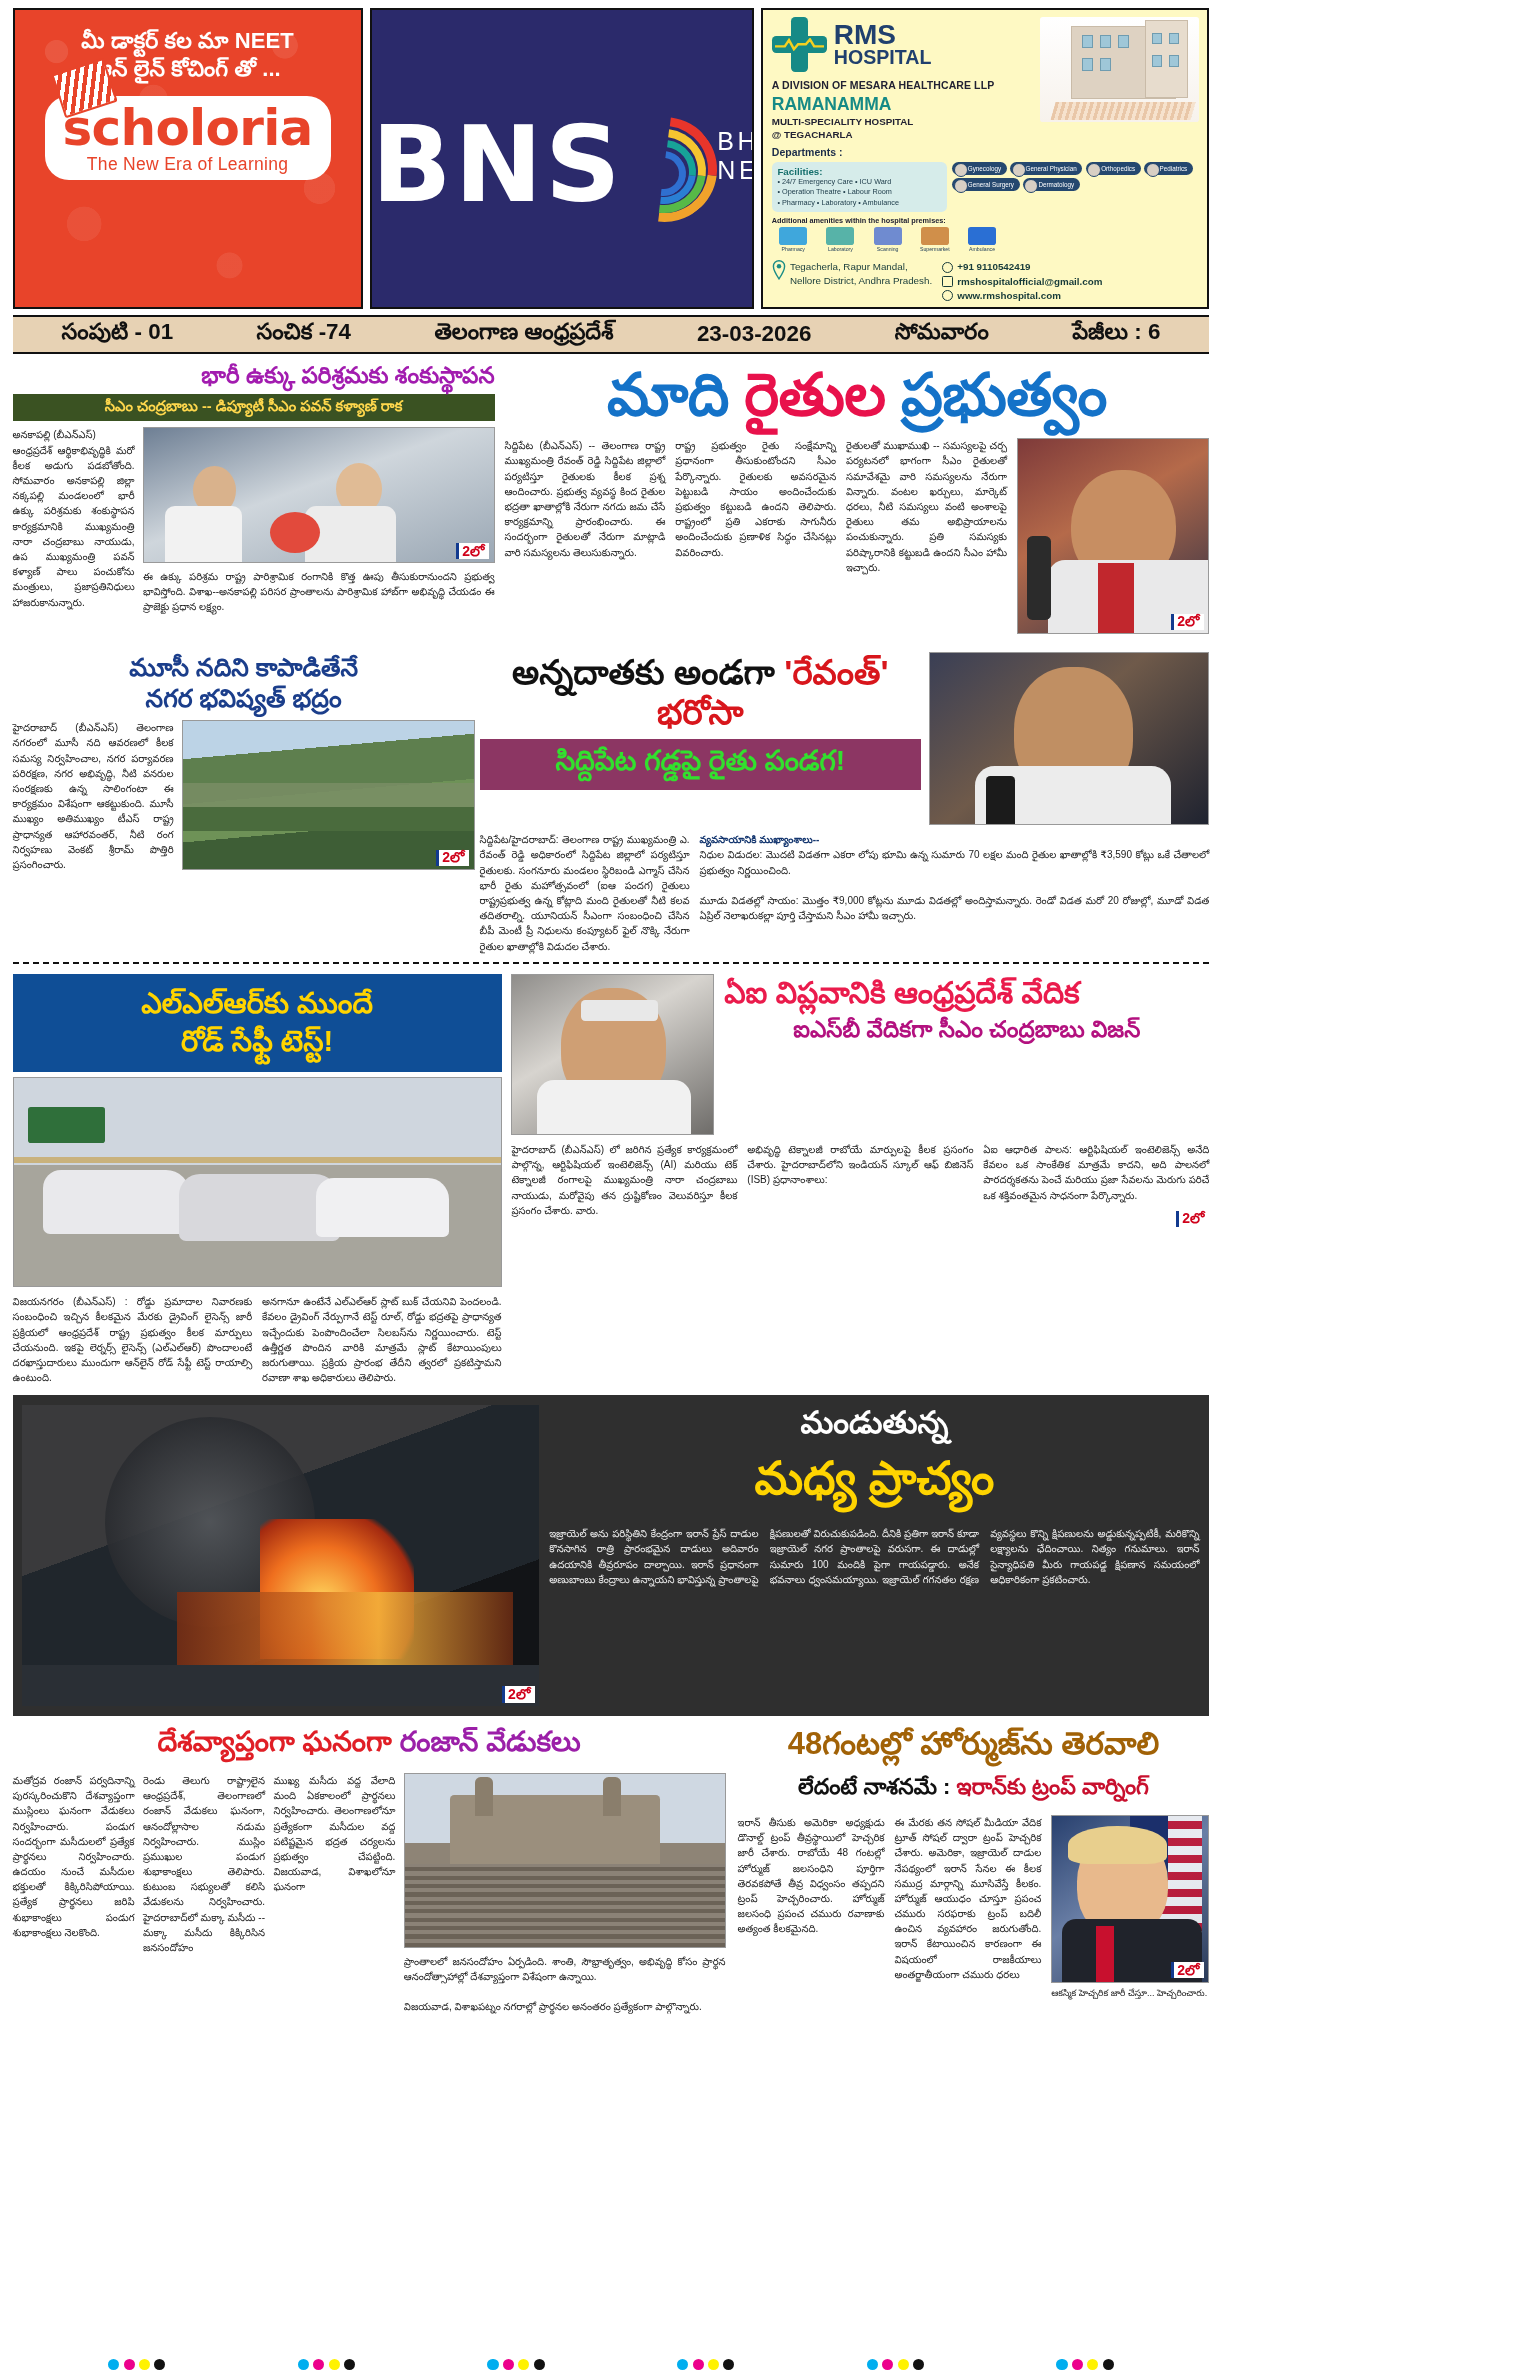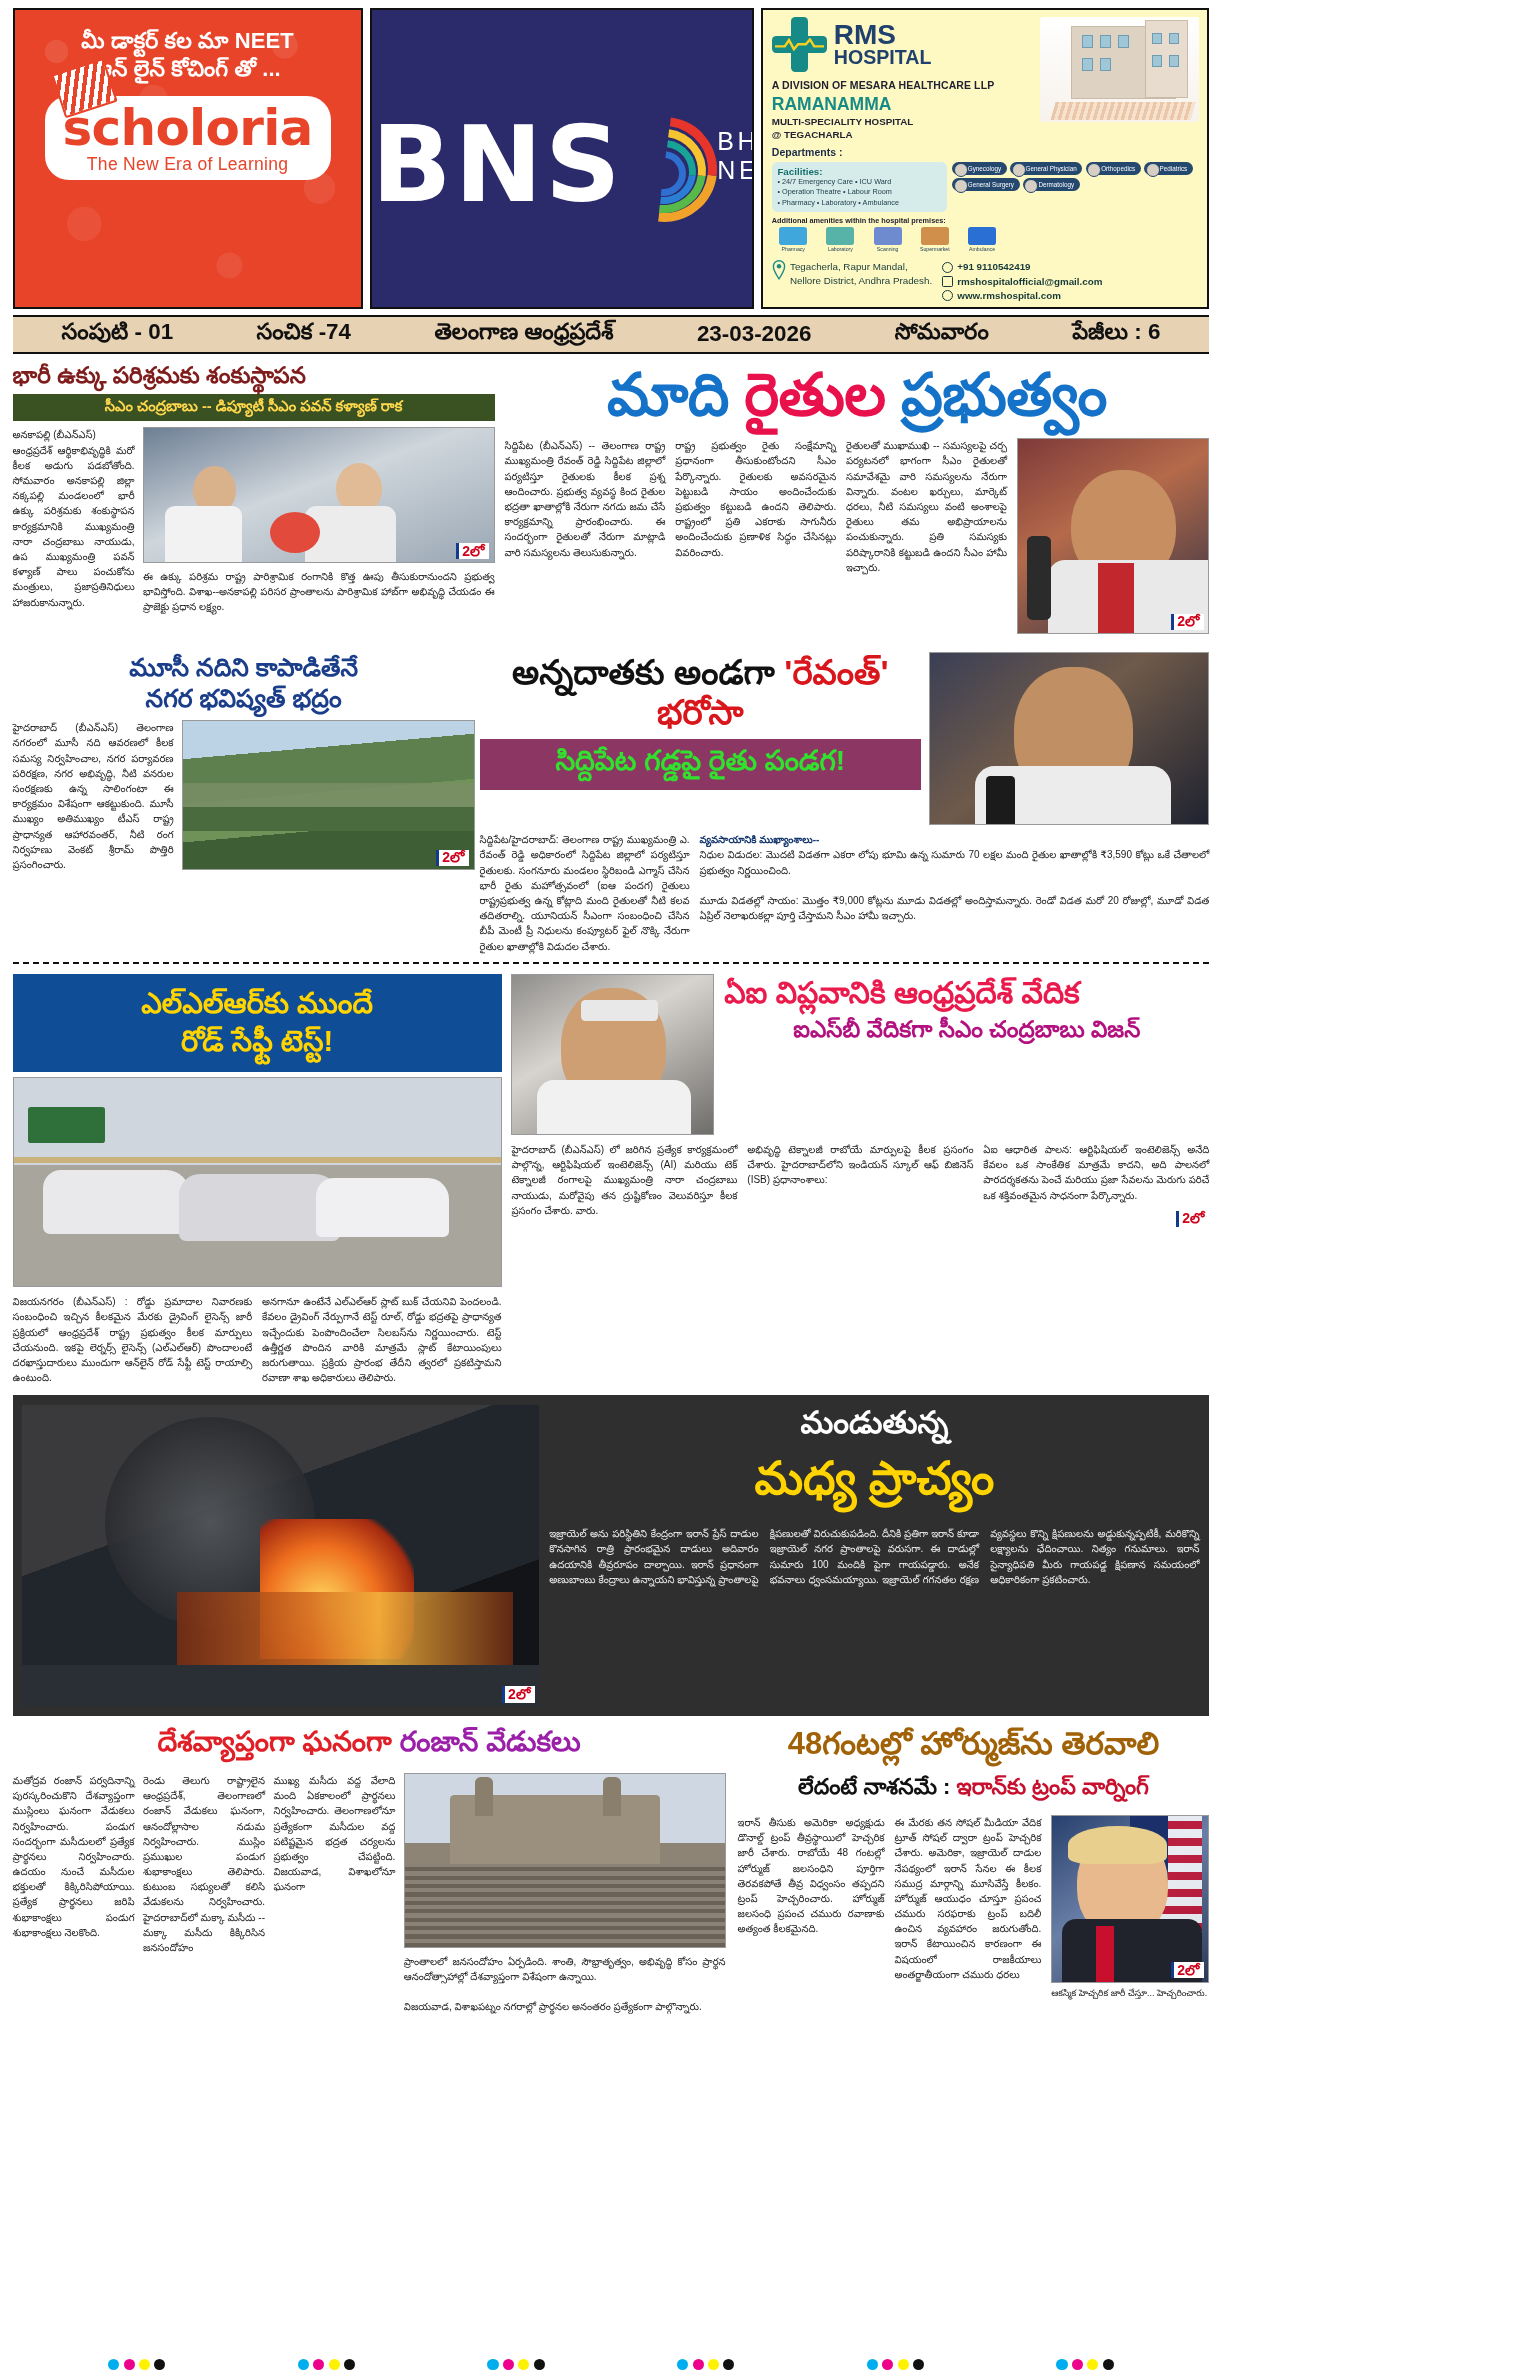--- a/index.html
+++ b/index.html
@@ -117,21 +117,21 @@
   .body-text{ font-size: 10px; line-height: 1.52; color:#1a1a1a; text-align: justify; }
   .cols3{ column-count:3; column-gap:11.2px; }
   .photo{ background:#c9c9c9; position:relative; overflow:hidden; border:0.7px solid #999;}
   .badge2lo{ position:absolute; right:4.2px; bottom:3.5px; background:#fff;
      border-left:3.5px solid #123a8f; padding:0.7px 4.9px 0.7px 3.5px; font-weight:700;
      font-size:14px; color:#d0021b; line-height:1.05;}
 
   
   .sec1{ display:flex; gap:9.8px; margin-top:8.4px; }
   .s1-left{ width:482px; }
-  .hl-red{ color:#7f1d1d; font-size:23px; font-weight:700; text-align:left; line-height:1.2;}
+  .hl-red{ color:#a21caf; font-size:23px; font-weight:700; text-align:right; line-height:1.2;}
   .greenbar{ background:#3a5222; color:#ffd84d; font-size:14.7px; font-weight:700;
      text-align:center; padding:3.5px 4.2px; margin-top:4.2px;}
   .s1-body{ margin-top:6.3px; }
   .s1-right{ flex:1; }
   .hl-main{ text-align:center; font-size:59px; font-weight:700; line-height:1.12; letter-spacing:-0.7px;}
   .hl-main .b{ color:#1472c8; }
   .hl-main .r{ color:#e8114b; }
 
   
   .sec2{ display:flex; gap:5px; margin-top:18px; }

